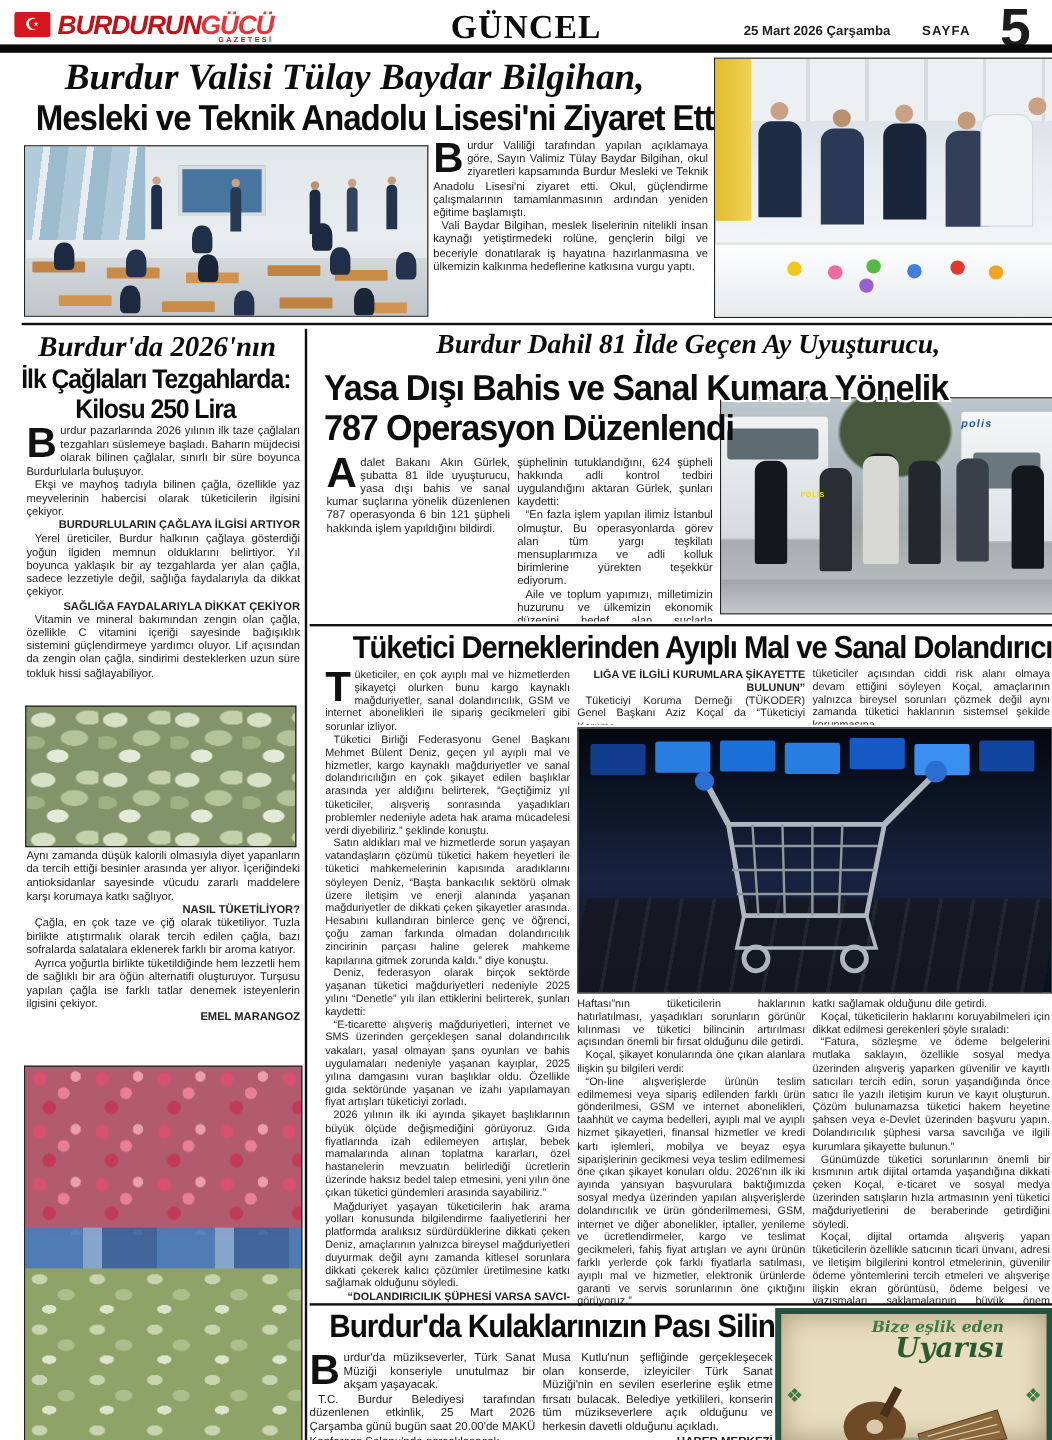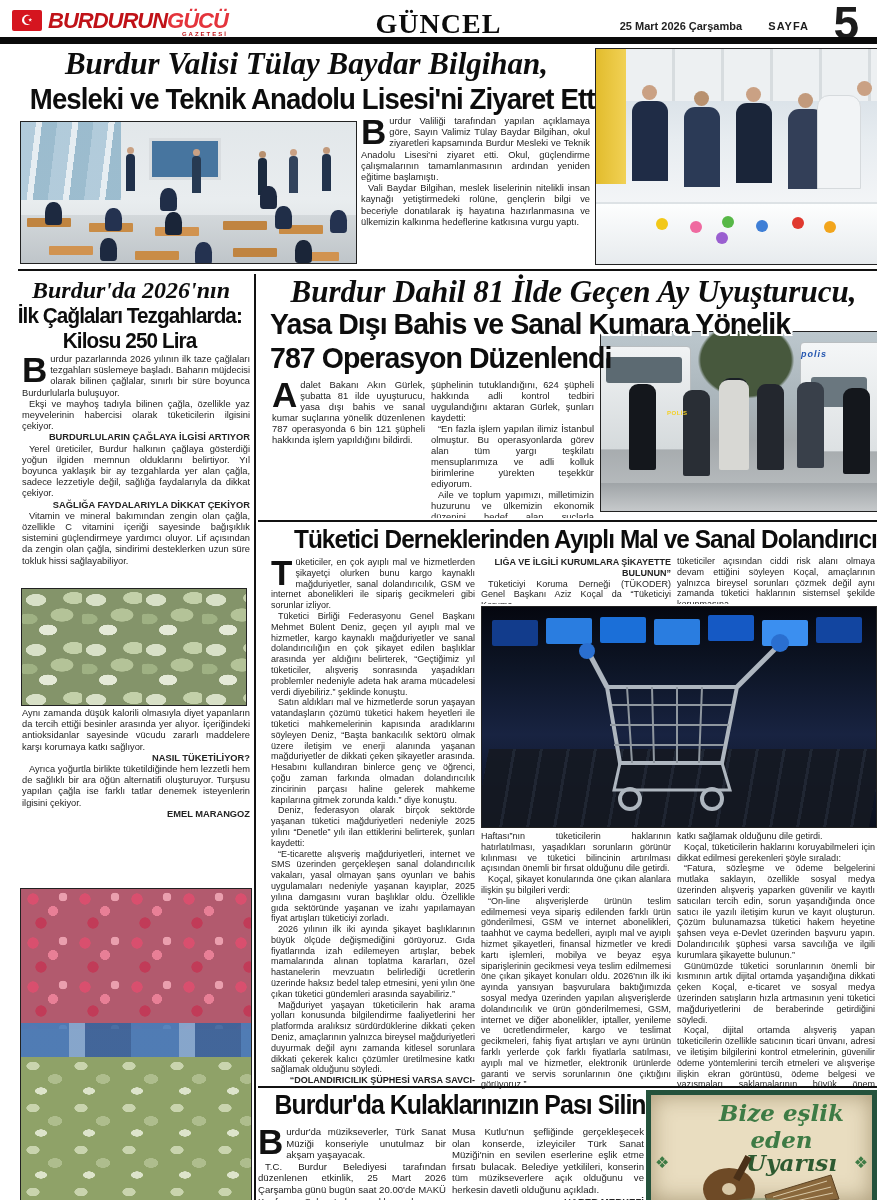--- a/index.html
+++ b/index.html
@@ -119,21 +119,21 @@
   .ph-cart{background:linear-gradient(180deg,#05070f 0%,#0d1526 28%,#182341 58%,#0a0f1c 100%);}
   .ck-screens{left:118px;top:10px;width:46px;height:26px;background:#1b6fd8;border-radius:2px;
      box-shadow:54px 2px 0 #2a7de0,108px -2px 0 #1559c4,162px 3px 0 #3b8ff0,216px 0 0 #1245a0,-54px 1px 0 #2a7de0,-108px 3px 0 #123c8c;}
   .ck-kbd{left:0;bottom:0;width:100%;height:78px;opacity:.9;transform:skewX(-10deg);
      background:repeating-linear-gradient(90deg,#151922 0 24px,#222834 24px 27px),
                 repeating-linear-gradient(0deg,rgba(0,0,0,.35) 0 16px,rgba(70,80,100,.5) 16px 19px);}
 
   
   .poster{position:absolute;background:#e9ddc0;border:5px solid #24523c;overflow:hidden;
      box-shadow:inset 0 0 22px rgba(90,70,30,.45);}
-  .po-l1{font-family:"DejaVu Serif",serif;font-style:italic;font-weight:bold;font-size:23px;color:#3e7b45;text-align:center;margin-top:4px;margin-left:40px;}
+  .po-l1{font-family:"DejaVu Serif",serif;font-style:italic;font-weight:bold;font-size:13px;color:#3e7b45;text-align:center;margin-top:4px;margin-left:40px;}
   .po-l2{font-family:"DejaVu Serif",serif;font-style:italic;font-weight:bold;font-size:23px;color:#2e5a31;text-align:center;margin-top:-4px;padding-left:60px;}
   .po-orn{position:absolute;top:58px;font-size:16px;color:#3e7b45;}
 </style>
 </head>
 <body>
 
 <div class="page">
 
   <div>
     <div class="flag">☪</div>
@@ -142,21 +142,21 @@
       <span class="s">GAZETESİ</span>
     </div>
     <div class="section-title">GÜNCEL</div>
     <div class="date">25 Mart 2026 Çarşamba</div>
     <div class="sayfa">SAYFA</div>
     <div class="pageno">5</div>
     <div class="topbar"></div>
   </div>
 
   <div>
-    <div class="abs hl-serif ctr" style="left:19px;top:46px;width:575px;font-size:31px;">Burdur Valisi Tülay Baydar Bilgihan,</div>
+    <div class="abs hl-serif ctr" style="left:8px;top:46px;width:575px;font-size:31px;">Burdur Valisi Tülay Baydar Bilgihan,</div>
     <div class="abs ctr" style="left:5px;top:82px;width:590px;">
       <span class="hl-sans cond" style="font-size:30px;">Mesleki ve Teknik Anadolu Lisesi'ni Ziyaret Etti</span>
     </div>
     <div class="photo ph-class" style="left:20px;top:121px;width:335px;height:141px;">
       <div class="pchild pc-window"></div>
       <div class="pchild pc-board"></div>
       <div class="pchild pc-off"></div>
       <div class="pchild pc-heads"></div>
       <div class="pchild pc-floor"></div>
       <div class="pchild pc-desk"></div>
@@ -194,32 +194,33 @@
       <p>Ekşi ve mayhoş tadıyla bilinen çağla, özellikle yaz meyvelerinin habercisi olarak tüketicilerin ilgisini çekiyor.</p>
       <p class="sub">BURDURLULARIN ÇAĞLAYA İLGİSİ ARTIYOR</p>
       <p>Yerel üreticiler, Burdur halkının çağlaya gösterdiği yoğun ilgiden memnun olduklarını belirtiyor. Yıl boyunca yaklaşık bir ay tezgahlarda yer alan çağla, sadece lezzetiyle değil, sağlığa faydalarıyla da dikkat çekiyor.</p>
       <p class="sub">SAĞLIĞA FAYDALARIYLA DİKKAT ÇEKİYOR</p>
       <p>Vitamin ve mineral bakımından zengin olan çağla, özellikle C vitamini içeriği sayesinde bağışıklık sistemini güçlendirmeye yardımcı oluyor. Lif açısından da zengin olan çağla, sindirimi desteklerken uzun süre tokluk hissi sağlayabiliyor.</p>
     </div>
     <div class="photo ph-cagla" style="left:21px;top:588px;width:224px;height:116px;"></div>
     <div class="abs bt" style="left:22px;top:708px;width:228px;height:176px;">
       <p class="nf">Aynı zamanda düşük kalorili olmasıyla diyet yapanların da tercih ettiği besinler arasında yer alıyor. İçeriğindeki antioksidanlar sayesinde vücudu zararlı maddelere karşı korumaya katkı sağlıyor.</p>
       <p class="sub">NASIL TÜKETİLİYOR?</p>
+      <p>Çağla, en çok taze ve çiğ olarak tüketiliyor. Tuzla birlikte atıştırmalık olarak tercih edilen çağla, bazı sofralarda salatalara eklenerek farklı bir aroma katıyor.</p>
       <p>Ayrıca yoğurtla birlikte tüketildiğinde hem lezzetli hem de sağlıklı bir ara öğün alternatifi oluşturuyor. Turşusu yapılan çağla ise farklı tatlar denemek isteyenlerin ilgisini çekiyor.</p>
       <div class="byline">EMEL MARANGOZ</div>
     </div>
     <div class="photo ph-market" style="left:20px;top:888px;width:230px;height:311px;">
       <div class="pchild pm-top"></div>
       <div class="pchild pm-crate"></div>
       <div class="pchild pm-bot"></div>
     </div>
   </div>
 
   <div>
-    <div class="abs hl-serif ctr" style="left:270px;top:274px;width:607px;font-size:31px;">Burdur Dahil 81 İlde Geçen Ay Uyuşturucu,</div>
+    <div class="abs hl-serif ctr" style="left:270px;top:274px;width:607px;font-size:23px;">Burdur Dahil 81 İlde Geçen Ay Uyuşturucu,</div>
     <div class="abs" style="left:270px;top:307px;z-index:3;">
       <span class="hl-sans condL outline" style="font-size:30px;">Yasa Dışı Bahis ve Sanal Kumara Yönelik</span>
     </div>
     <div class="abs" style="left:270px;top:341px;z-index:3;">
       <span class="hl-sans condL" style="font-size:30px;">787 Operasyon Düzenlendi</span>
     </div>
     <div class="photo ph-pol" style="left:600px;top:331px;width:275px;height:179px;">
       <div class="pchild pp-tree"></div>
       <div class="pchild pp-vanL"></div>
       <div class="pchild pp-vanR">

